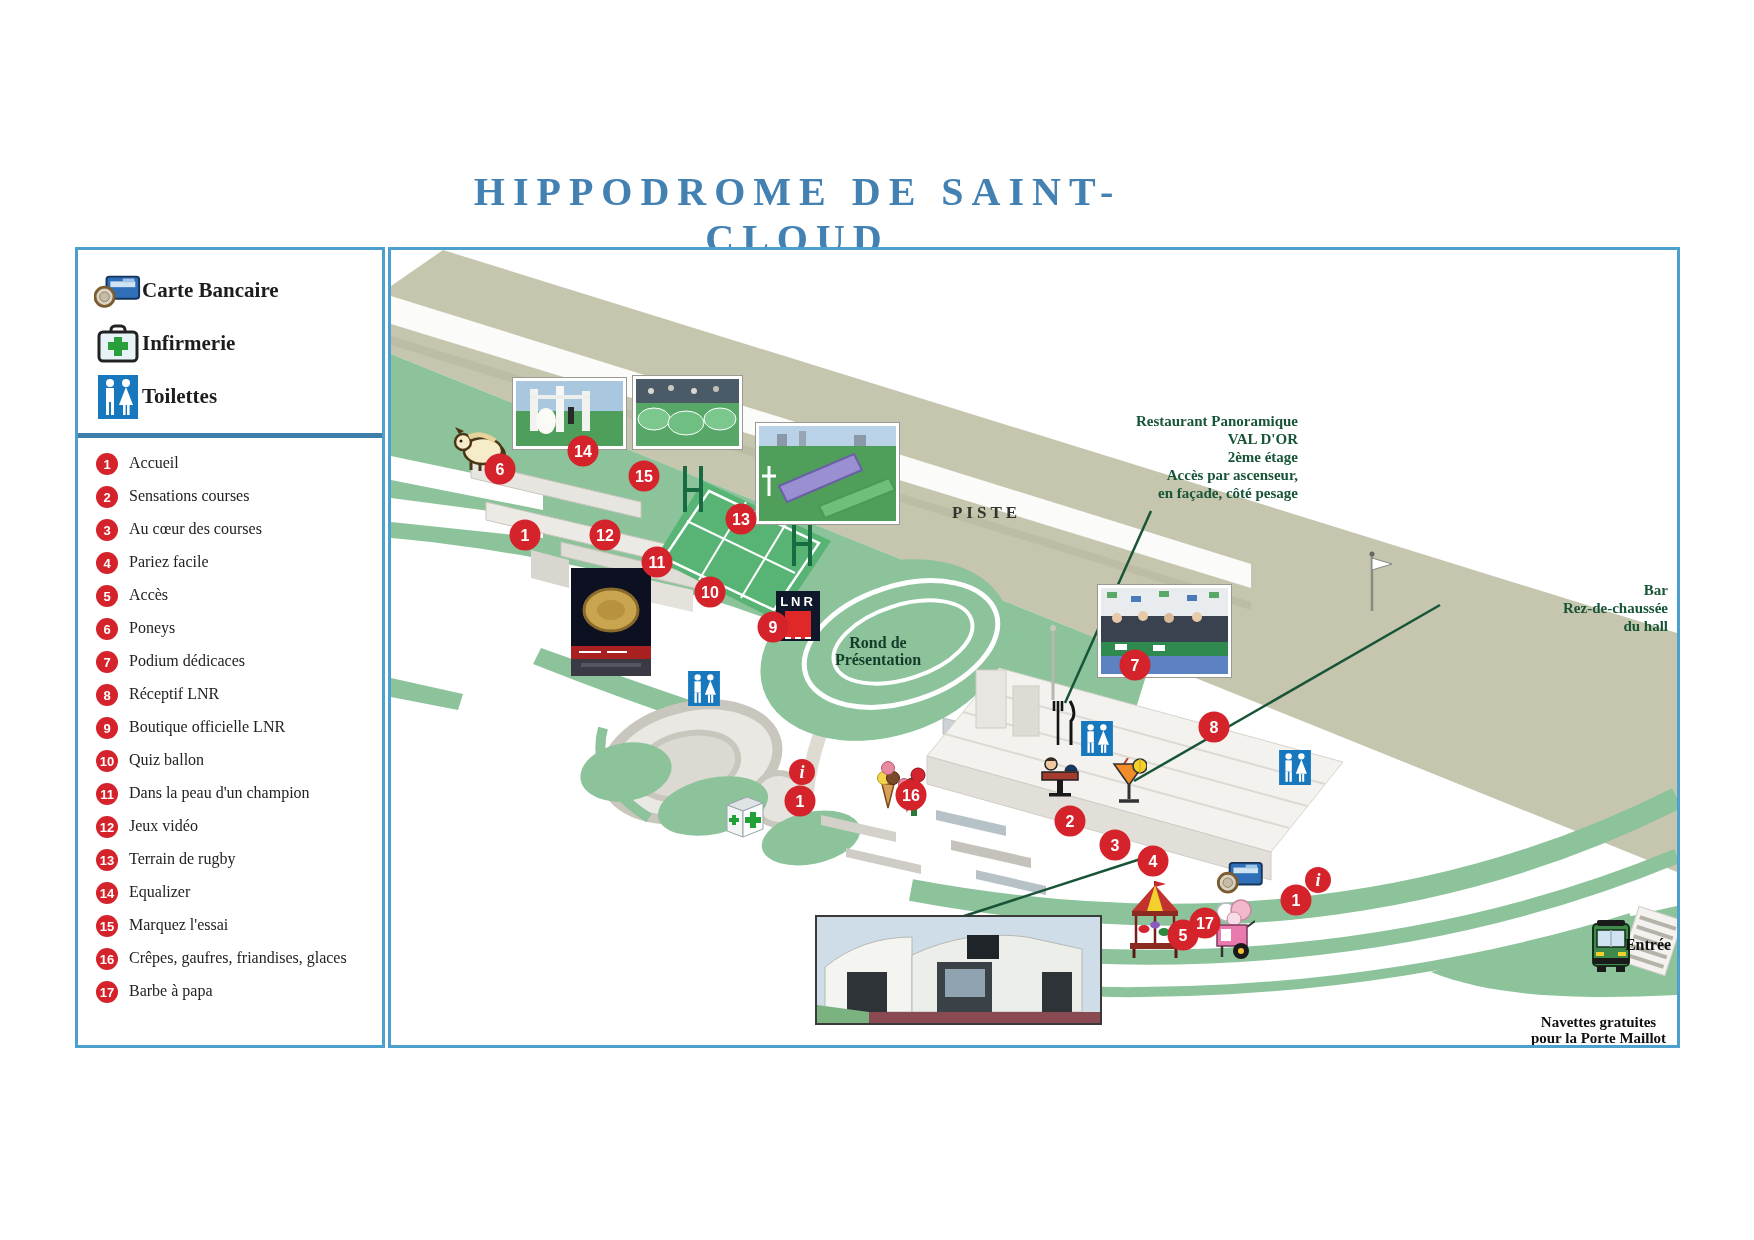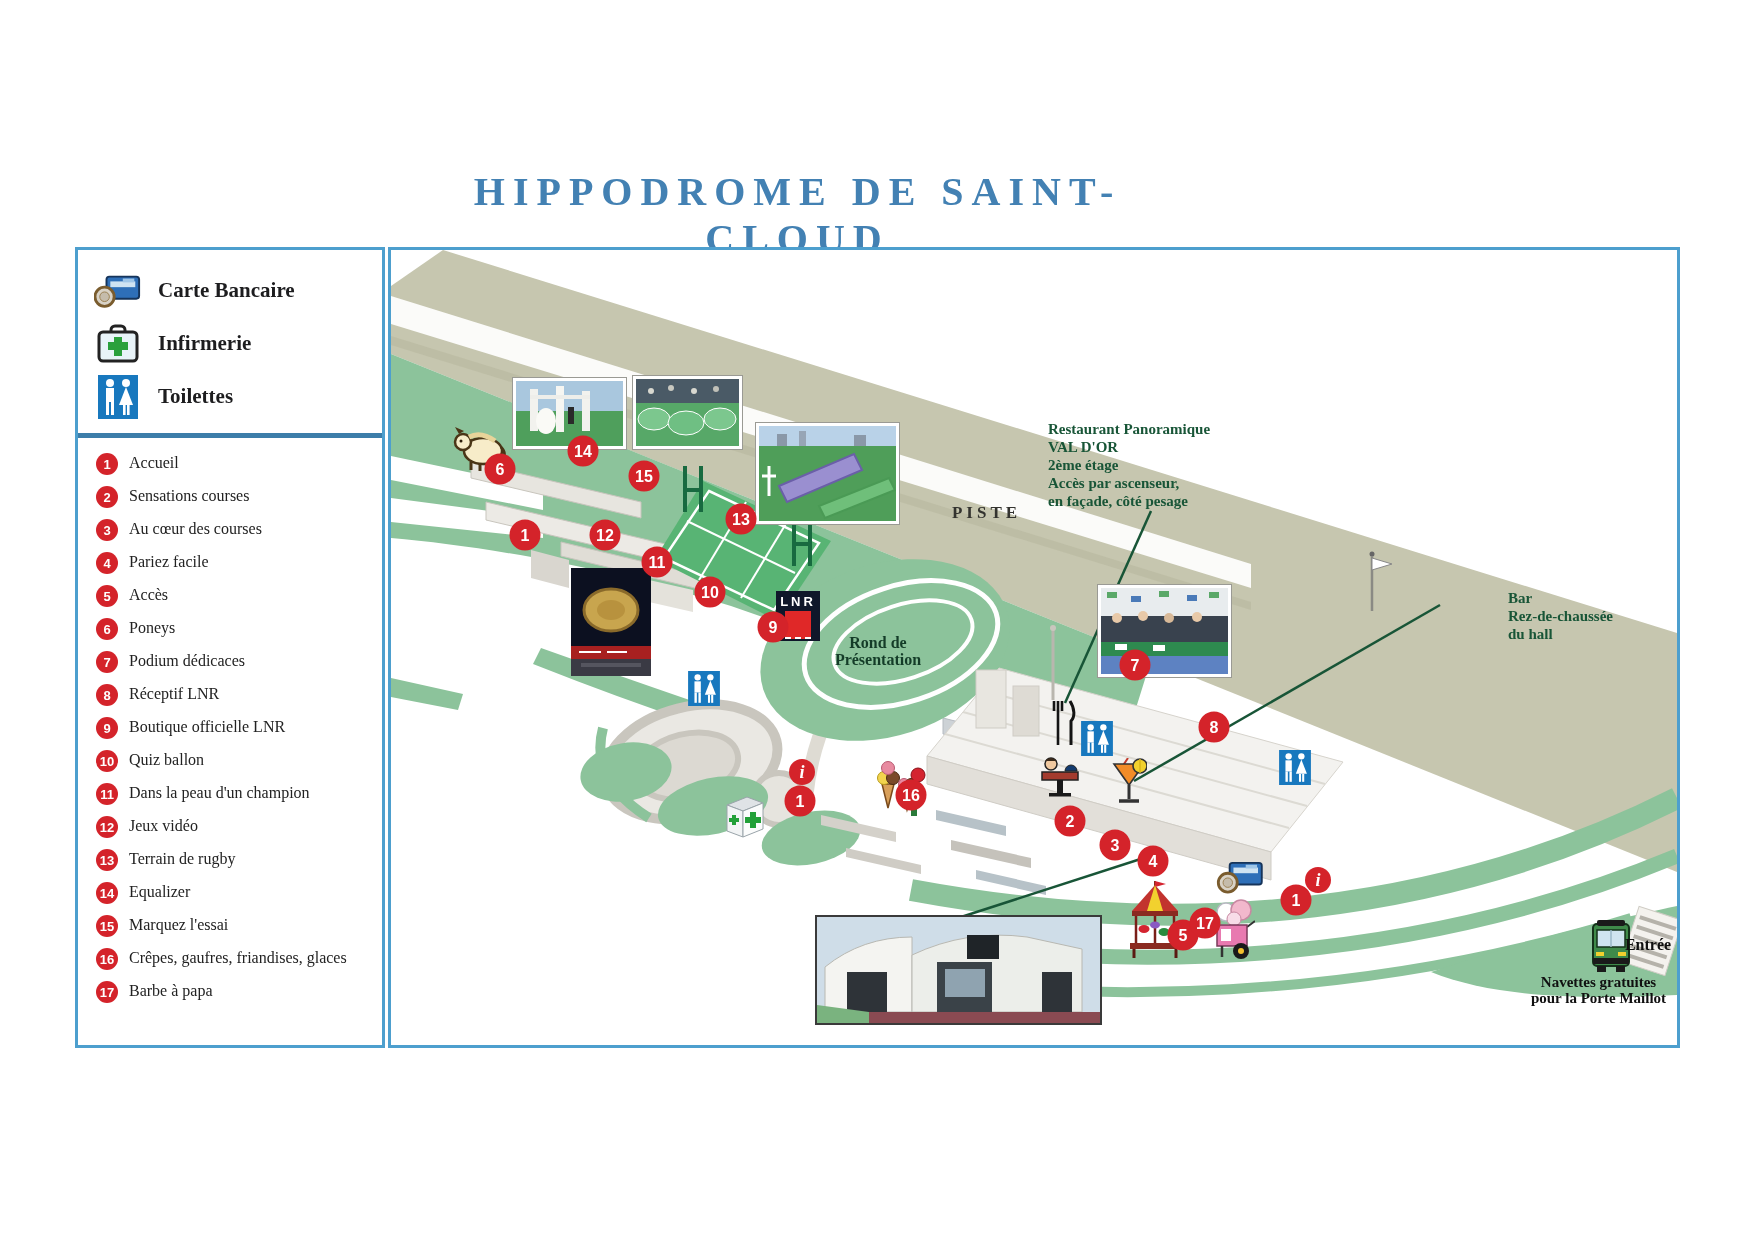--- a/index.html
+++ b/index.html
@@ -6,41 +6,41 @@
   body{width:1754px;height:1240px;position:relative;font-family:"Liberation Serif",serif;overflow:hidden;}
   .title{position:absolute;left:425px;top:168px;width:745px;text-align:center;
          font-size:40px;font-weight:bold;letter-spacing:8px;color:#4381b3;}
   
   .legend-panel{position:absolute;left:75px;top:247px;width:310px;height:801px;
       border:3px solid #4d9fce;box-sizing:border-box;background:#fff;z-index:2;}
   .map-panel{position:absolute;left:388px;top:247px;width:1292px;height:801px;
       border:3px solid #4d9fce;box-sizing:border-box;background:#fff;overflow:hidden;z-index:1;}
   .map-inner{position:absolute;left:0;top:0;width:1286px;height:795px;}
   
-  .svc-row{display:flex;align-items:center;gap:16px;height:53px;padding-left:16px;}
+  .svc-row{display:flex;align-items:center;height:53px;padding-left:16px;}
   .svc-row:first-child{margin-top:14px;}
   .svc-ic{width:48px;display:flex;justify-content:center;flex-shrink:0;}
   .svc-label{font-size:21px;font-weight:bold;color:#1d1d1f;}
   .legend-divider{border:none;border-top:5px solid #3c7da9;margin:10px 0 12px 0;}
   .legend-list{list-style:none;margin:0;padding:2px 8px 0 18px;}
   .legend-list li{display:flex;gap:11px;margin-bottom:10px;align-items:flex-start;}
   .lb{width:22px;height:22px;border-radius:50%;background:#d4232a;color:#fff;flex-shrink:0;
       display:flex;align-items:center;justify-content:center;
       font:bold 13px "Liberation Sans",sans-serif;margin-top:1px;}
   .ll{font-size:16px;line-height:22px;color:#222;max-width:242px;}
   
   .mk{position:absolute;width:31px;height:31px;border-radius:50%;background:#d4232a;color:#fff;
       display:flex;align-items:center;justify-content:center;font:bold 16px "Liberation Sans",sans-serif;
       transform:translate(-50%,-50%);z-index:7;}
   .mk-i{width:26px;height:26px;font:bold italic 18px "Liberation Serif",serif;}
   
   .mlabel{position:absolute;z-index:6;}
   .piste{font-weight:bold;font-size:17px;letter-spacing:4px;color:#33332f;}
   .rond-t{font-weight:bold;font-size:16px;line-height:17px;color:#143c28;text-align:center;}
-  .green-t{font-weight:bold;font-size:15px;line-height:18px;color:#185537;text-align:left;margin-top:8px;}
+  .green-t{font-weight:bold;font-size:15px;line-height:18px;color:#185537;text-align:right;}
   .black-t{font-weight:bold;font-size:16px;color:#101010;text-align:center;margin-top:38px;}
   .nav-t{font-weight:bold;font-size:15px;line-height:16px;color:#101010;text-align:center;}
   
   .photo{position:absolute;z-index:4;border:3px solid #fff;box-shadow:0 0 0 1px #9a9a94;}
   .photo svg{display:block;}
   .photo-dark{border:2px solid #3a3a3a;box-shadow:none;}
   .photo-none{border:none;box-shadow:none;}
   .icon{position:absolute;z-index:5;}
   
   .lnr-flag{position:absolute;left:385px;top:341px;width:44px;height:50px;background:#0f172a;z-index:5;
@@ -517,21 +517,21 @@
     <div>2ème étage</div>
     <div>Accès par ascenseur,</div>
     <div>en façade, côté pesage</div>
   </div>
   <div class="mlabel green-t" style="left:1117px;top:331px;width:160px;">
     <div>Bar</div>
     <div>Rez-de-chaussée</div>
     <div>du hall</div>
   </div>
   <div class="mlabel black-t" style="left:1217px;top:648px;width:80px;">Entrée</div>
-  <div class="mlabel nav-t" style="left:1120px;top:724px;width:175px;">
+  <div class="mlabel nav-t" style="left:1120px;top:764px;width:175px;">
     <div>Navettes gratuites</div>
     <div>pour la Porte Maillot</div>
   </div>
 
   <div class="mk" style="left:109px;top:219px;">6</div>
   <div class="mk" style="left:192px;top:201px;">14</div>
   <div class="mk" style="left:253px;top:226px;">15</div>
   <div class="mk" style="left:350px;top:269px;">13</div>
   <div class="mk" style="left:134px;top:285px;">1</div>
   <div class="mk" style="left:214px;top:285px;">12</div>

